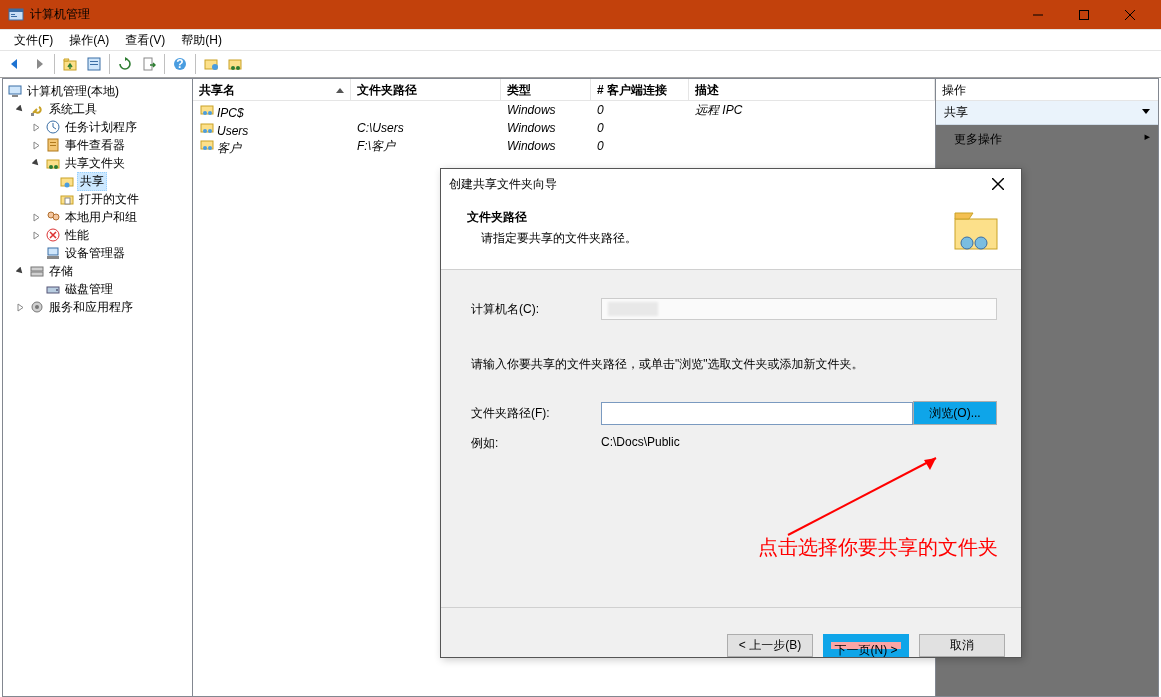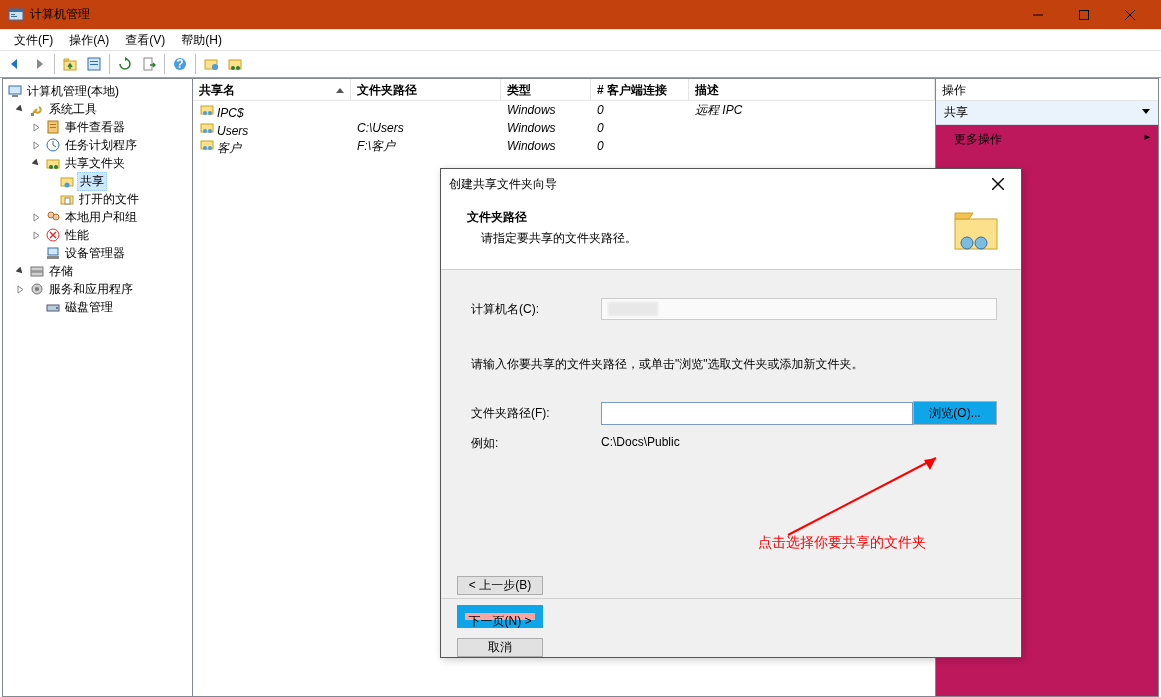--- a/index.html
+++ b/index.html
@@ -20,21 +20,21 @@
 
 .toolbar { height: 28px; display: flex; align-items: center; padding: 0 4px; background: #fff; border-top: 1px solid #e5e5e5; border-bottom: 1px solid #a0a0a0; gap: 2px; }
 .toolbar .tb-btn { width: 22px; height: 22px; display: flex; align-items: center; justify-content: center; border: 1px solid transparent; }
 .toolbar .tb-btn svg { width: 16px; height: 16px; }
 .toolbar .sep { width: 1px; height: 20px; background: #c0c0c0; margin: 0 2px; }
 
 
 .main { display: flex; height: calc(697px - 30px - 20px - 28px); border: 1px solid #828790; margin: 0 2px 2px 2px; }
 .tree-panel { width: 190px; border-right: 1px solid #828790; background: #fff; overflow: auto; }
 .center-panel { flex: 1; border-right: 1px solid #828790; background: #fff; display: flex; flex-direction: column; }
-.actions-panel { width: 222px; background: #be185d; display: flex; flex-direction: column; }
+.actions-panel { width: 222px; background: #737373; display: flex; flex-direction: column; }
 
 
 .tree { padding: 3px 2px; }
 .tree-row { display: flex; align-items: center; height: 18px; white-space: nowrap; }
 .tree-row.selected .label { background: #cce8ff; border: 1px dotted #99d1ff; }
 .expander { width: 14px; height: 14px; display: flex; align-items: center; justify-content: center; cursor: pointer; }
 .expander svg { width: 9px; height: 9px; }
 .tree-icon { width: 16px; height: 16px; margin: 0 2px; display: flex; align-items: center; justify-content: center; }
 .tree-icon svg { width: 16px; height: 16px; }
 .tree-row .label { padding: 0 2px; }
@@ -76,23 +76,23 @@
 .form-row .lbl { width: 130px; }
 .form-row .val-box { flex: 1; height: 22px; border: 1px solid #ccc; background: #fafafa; padding: 2px 6px; display: flex; align-items: center; }
 .form-row .val-box .blur { width: 50px; height: 14px; background: #e8e8e8; filter: blur(1px); }
 .instruction { margin: 36px 0 28px 0; }
 .path-row { display: flex; align-items: center; margin-bottom: 10px; }
 .path-row .lbl { width: 130px; }
 .path-input { flex: 1; height: 23px; border: 1px solid #7a9ac0; background: #fff; padding: 2px 4px; }
 .browse-btn { width: 84px; height: 24px; background: #0ea5e9; border: 1px solid #adadad; }
 .example-row { display: flex; }
 .example-row .lbl { width: 130px; }
-.annotation-text { position: absolute; left: 758px; top: 534px; color: #ff0000; font-size: 14px; }
+.annotation-text { position: absolute; left: 758px; top: 534px; color: #ff0000; font-size: 20px; }
 .arrow-svg { position: absolute; left: 768px; top: 450px; pointer-events: none; }
-.wizard-footer { height: 59px; border-top: 1px solid #d0d0d0; display: flex; align-items: flex-start; justify-content: flex-end; padding: 0 16px; gap: 10px; flex-direction: column; }
+.wizard-footer { height: 50px; border-top: 1px solid #d0d0d0; display: flex; align-items: flex-end; justify-content: flex-end; padding: 0 16px; gap: 10px; }
 .wizard-footer button { width: 86px; height: 23px; background: #e1e1e1; border: 1px solid #adadad; }
 .wizard-footer button.primary { background: #fca5a5; border: 8px solid #0ea5e9; }
 
 </style>
 </head>
 <body>
 
 <div class="titlebar">
   <span class="app-icon">
     <svg viewBox="0 0 16 16">
@@ -220,44 +220,44 @@
         <span class="label">系统工具</span>
       </div>
       <div class="tree-row" style="padding-left:24px">
         <span class="expander">
             <svg viewBox="0 0 9 9">
               <path d="M2 1 L7 4.5 L2 8 Z" fill="none" stroke="#888"></path>
             </svg>
           </span>
         <span class="tree-icon">
             <svg viewBox="0 0 16 16">
+              <circle cx="8" cy="8" r="6" fill="#fff" stroke="#3a6ea5"></circle>
+              <path d="M8 4 V8 L11 10" stroke="#3a6ea5" fill="none"></path>
+            </svg>
+          </span>
+        <span class="label">任务计划程序</span>
+      </div>
+      <div class="tree-row" style="padding-left:24px">
+        <span class="expander">
+            <svg viewBox="0 0 9 9">
+              <path d="M2 1 L7 4.5 L2 8 Z" fill="none" stroke="#888"></path>
+            </svg>
+          </span>
+        <span class="tree-icon">
+            <svg viewBox="0 0 16 16">
               <rect x="3" y="2" width="10" height="12" fill="#f4c774" stroke="#b0791b"></rect>
               <rect x="5" y="5" width="6" height="1" fill="#b0791b"></rect>
               <rect x="5" y="8" width="6" height="1" fill="#b0791b"></rect>
             </svg>
           </span>
         <span class="label">事件查看器</span>
       </div>
       <div class="tree-row" style="padding-left:24px">
         <span class="expander">
             <svg viewBox="0 0 9 9">
-              <path d="M2 1 L7 4.5 L2 8 Z" fill="none" stroke="#888"></path>
-            </svg>
-          </span>
-        <span class="tree-icon">
-            <svg viewBox="0 0 16 16">
-              <circle cx="8" cy="8" r="6" fill="#fff" stroke="#3a6ea5"></circle>
-              <path d="M8 4 V8 L11 10" stroke="#3a6ea5" fill="none"></path>
-            </svg>
-          </span>
-        <span class="label">任务计划程序</span>
-      </div>
-      <div class="tree-row" style="padding-left:24px">
-        <span class="expander">
-            <svg viewBox="0 0 9 9">
               <path d="M1 1 L7 4.5 L1 8 Z" fill="#404040" transform="rotate(45 4.5 4.5)"></path>
             </svg>
           </span>
         <span class="tree-icon">
             <svg viewBox="0 0 16 16">
               <rect x="2" y="5" width="12" height="8" fill="#fce08a" stroke="#c9a227"></rect>
               <circle cx="6" cy="12" r="2" fill="#2e7d32"></circle>
               <circle cx="11" cy="12" r="2" fill="#2e7d32"></circle>
             </svg>
           </span>
@@ -325,42 +325,42 @@
             </svg>
           </span>
         <span class="tree-icon">
             <svg viewBox="0 0 16 16">
               <rect x="2" y="4" width="12" height="4" fill="#d0d0d0" stroke="#777"></rect>
               <rect x="2" y="9" width="12" height="4" fill="#d0d0d0" stroke="#777"></rect>
             </svg>
           </span>
         <span class="label">存储</span>
       </div>
+      <div class="tree-row" style="padding-left:38px">
+        <span class="tree-icon">
+            <svg viewBox="0 0 16 16">
+              <rect x="2" y="6" width="12" height="6" fill="#b8cde0" stroke="#557"></rect>
+              <circle cx="12" cy="9" r="1" fill="#557"></circle>
+            </svg>
+          </span>
+        <span class="label">磁盘管理</span>
+      </div>
       <div class="tree-row" style="padding-left:8px">
         <span class="expander">
             <svg viewBox="0 0 9 9">
               <path d="M2 1 L7 4.5 L2 8 Z" fill="none" stroke="#888"></path>
             </svg>
           </span>
         <span class="tree-icon">
             <svg viewBox="0 0 16 16">
               <circle cx="8" cy="8" r="5" fill="#d0d0d0" stroke="#777"></circle>
               <circle cx="8" cy="8" r="2" fill="#777"></circle>
             </svg>
           </span>
         <span class="label">服务和应用程序</span>
-      </div>
-      <div class="tree-row" style="padding-left:38px">
-        <span class="tree-icon">
-            <svg viewBox="0 0 16 16">
-              <rect x="2" y="6" width="12" height="6" fill="#b8cde0" stroke="#557"></rect>
-              <circle cx="12" cy="9" r="1" fill="#557"></circle>
-            </svg>
-          </span>
-        <span class="label">磁盘管理</span>
       </div>
     </div>
   </div>
 
   <div class="center-panel">
     <div class="list-header">
       <div class="col col-name sort">共享名</div>
       <div class="col col-path">文件夹路径</div>
       <div class="col col-type">类型</div>
       <div class="col col-conn"># 客户端连接</div>

